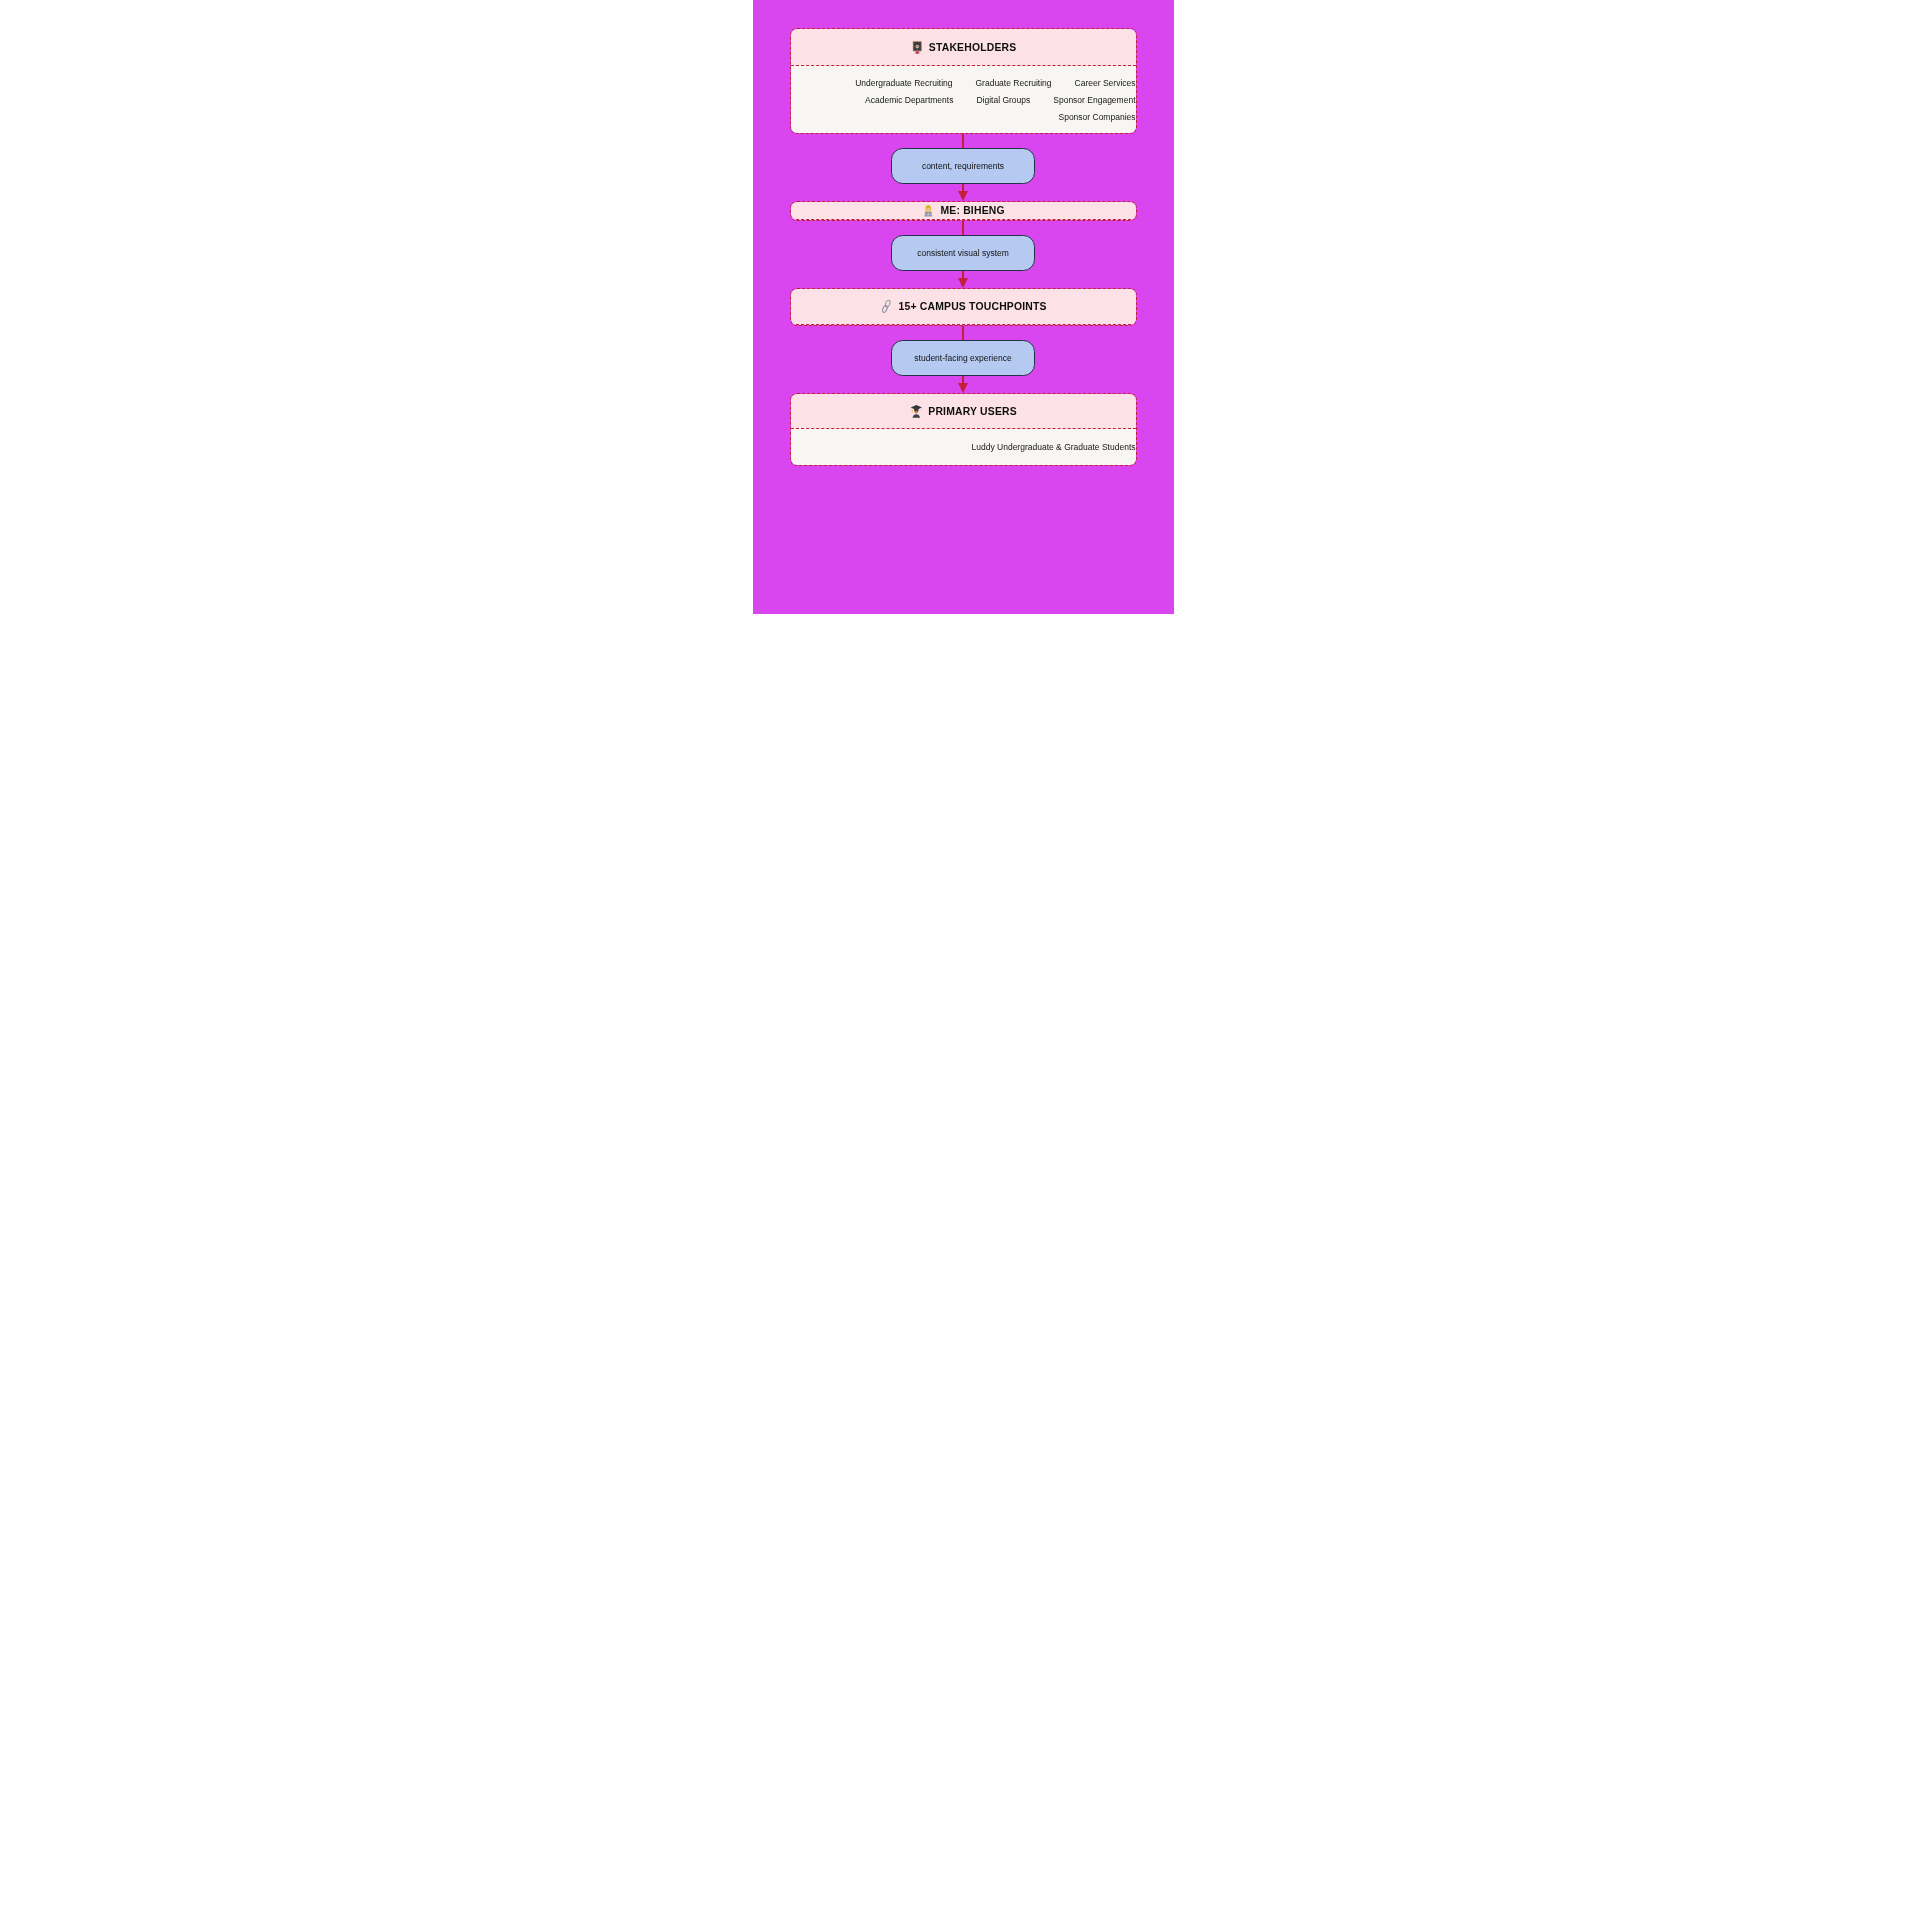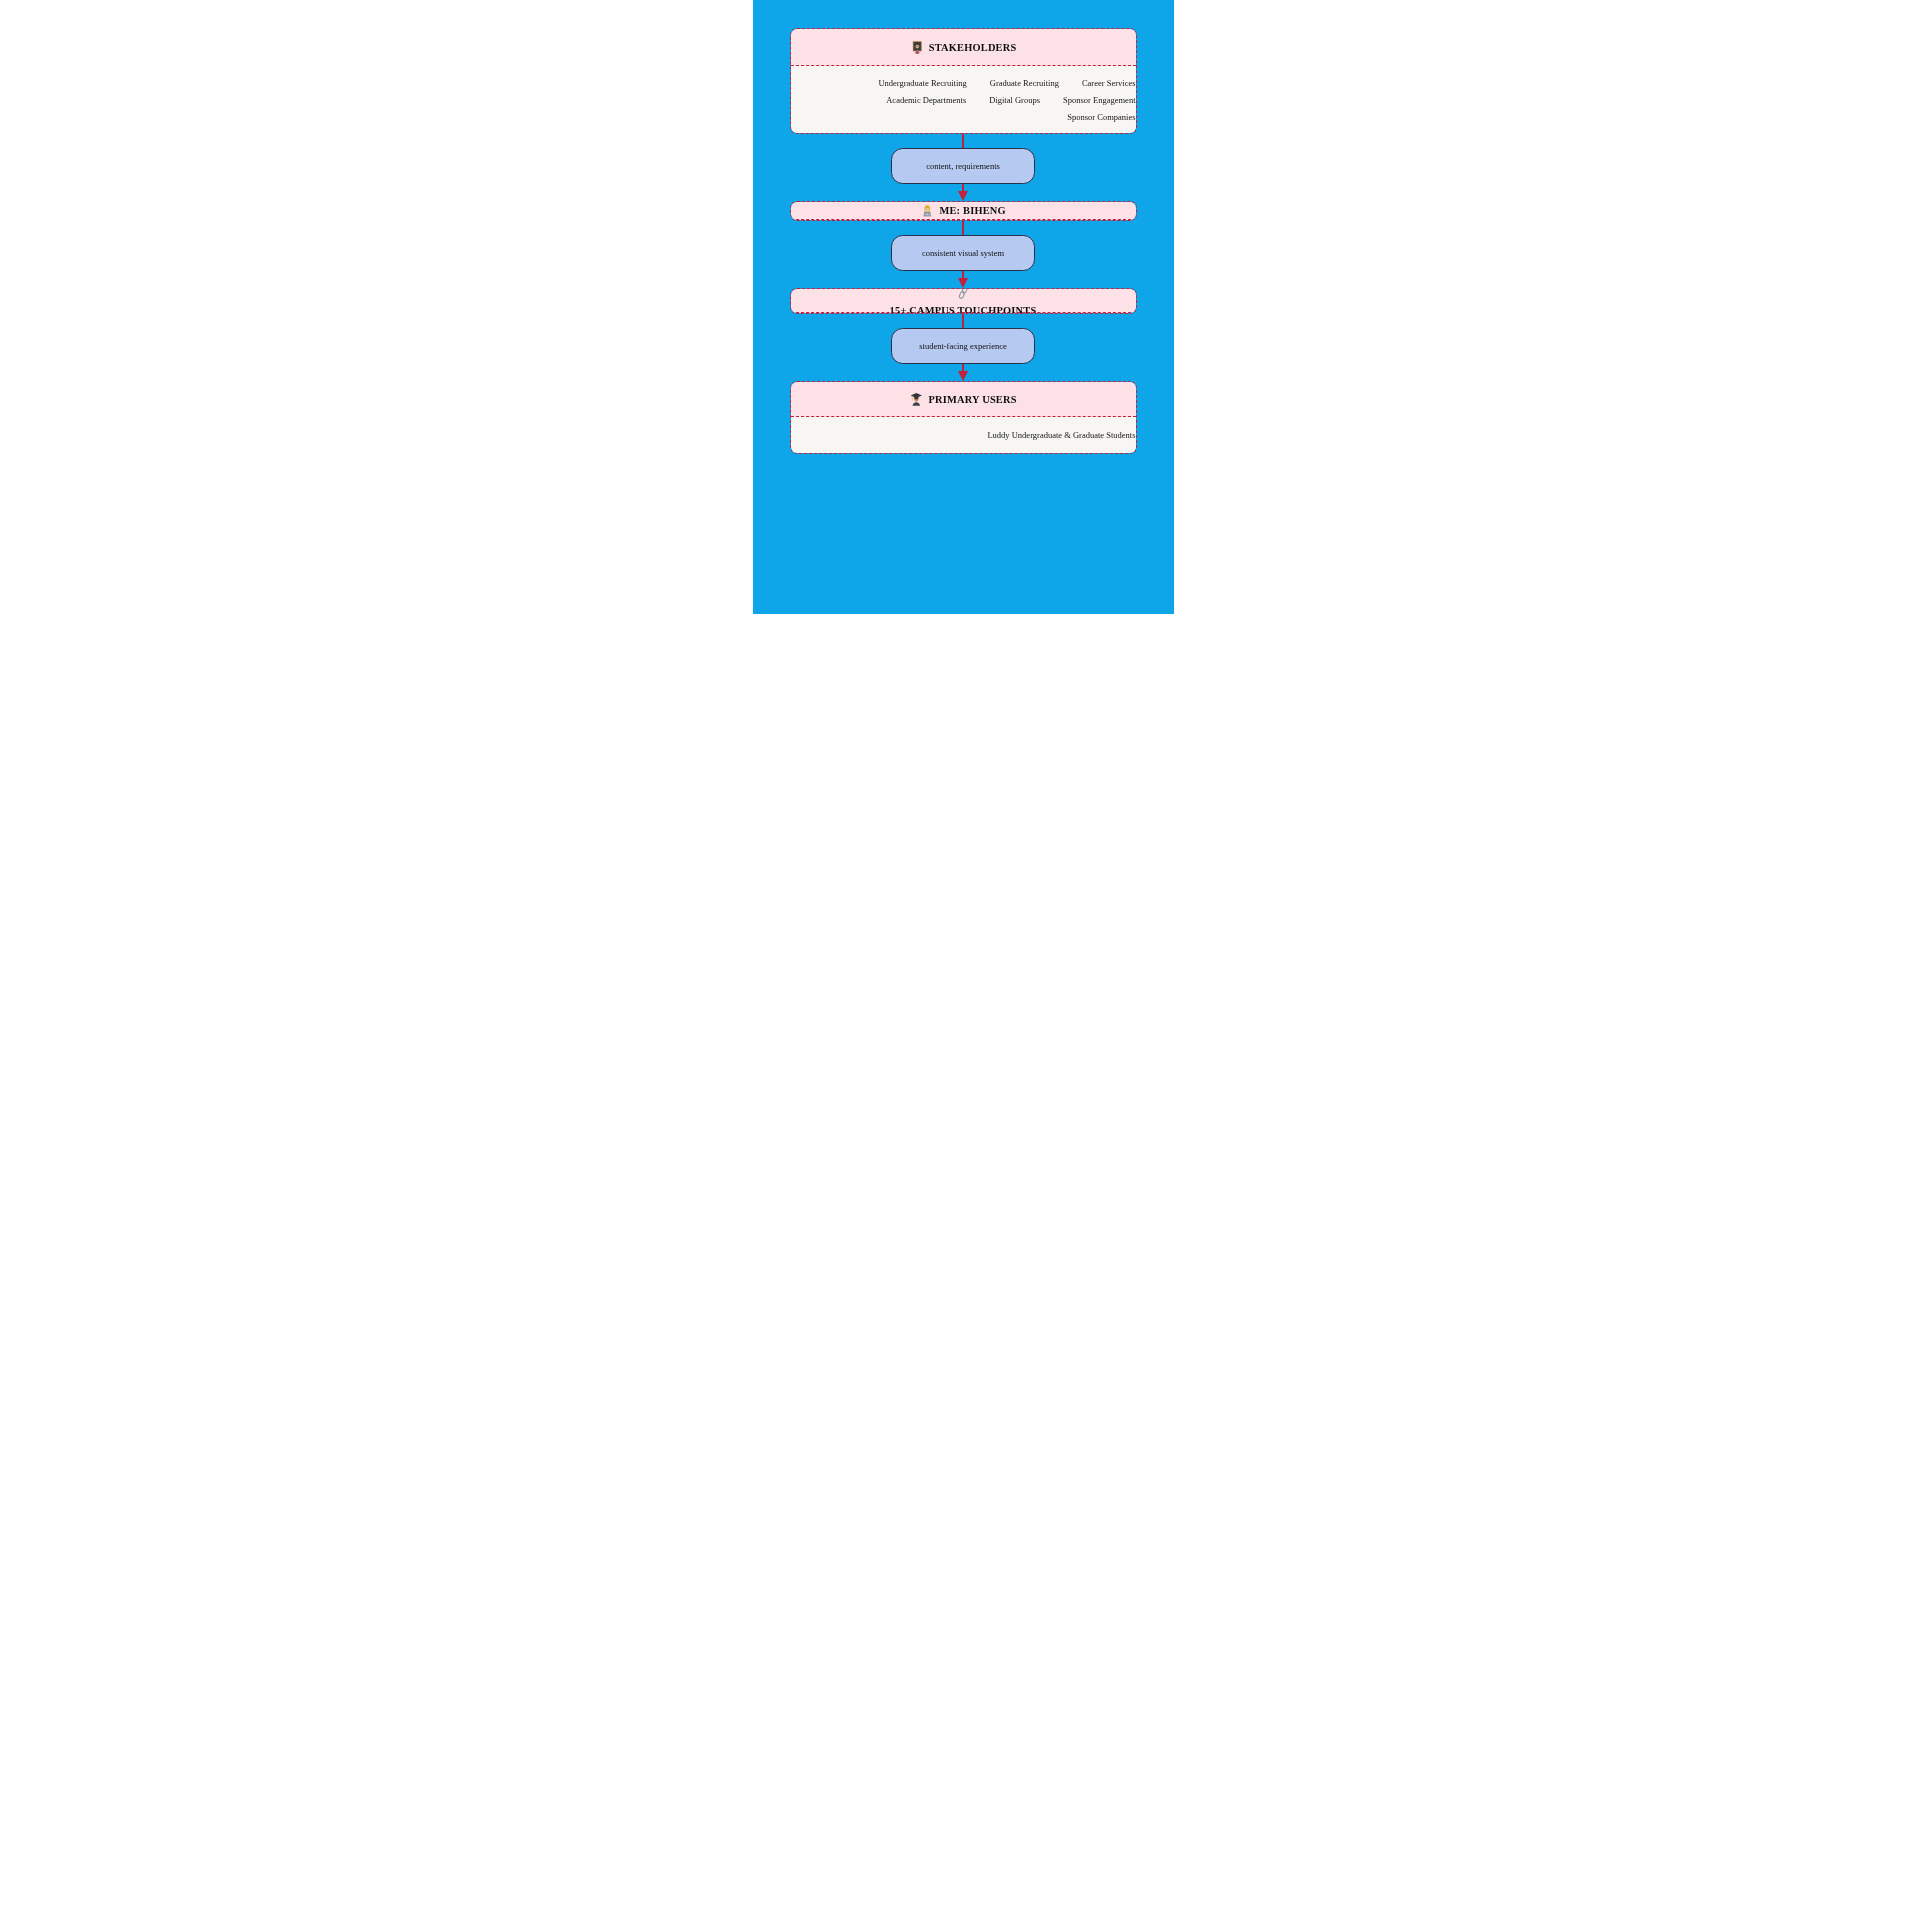--- a/index.html
+++ b/index.html
@@ -1,22 +1,22 @@
 <!DOCTYPE html>
 <html style="font-size:6.2px"><head>
 <meta charset="utf-8">
 <style>
   html, body { margin: 0; padding: 0; background: #ffffff; }
   .page {
     position: relative;
     width: 421px;
     height: 614px;
     margin: 0 auto;
-    background: #0ea5e9;
-    font-family: Liberation Serif, serif;
+    background: #d946ef;
+    font-family: Liberation Sans, sans-serif;
     color: #121212;
   }
   .stack {
     width: 347px;
     margin: 0 auto;
     padding-top: 28px;
     display: flex;
     flex-direction: column;
     align-items: center;
   }
@@ -70,21 +70,21 @@
     font-size: 8.5px;
     color: #161616;
     text-align: center;
   }
   
   .card-1 .card-header { height: 37px; }
   .card-1 .card-body   { height: 67px; gap: 7px; }
   .card-1 .item-row    { gap: 23px; }
   .card-2 .card-header { height: 18px; }
   .card-2 .card-body   { height: 54px; gap: 4.2px; }
-  .card-3 .card-header { height: 24px; flex-direction: column; }
+  .card-3 .card-header { height: 36px; }
   .card-3 .card-body   { height: 57px; gap: 10px; }
   .card-3 .item-row    { gap: 31px; }
   .card-3 .item-row.row-offset { padding-left: 17px; }
   .card-4 .card-header { height: 35px; }
   .card-4 .card-body   { height: 36px; }
   
   .connector {
     display: flex;
     flex-direction: column;
     align-items: center;

